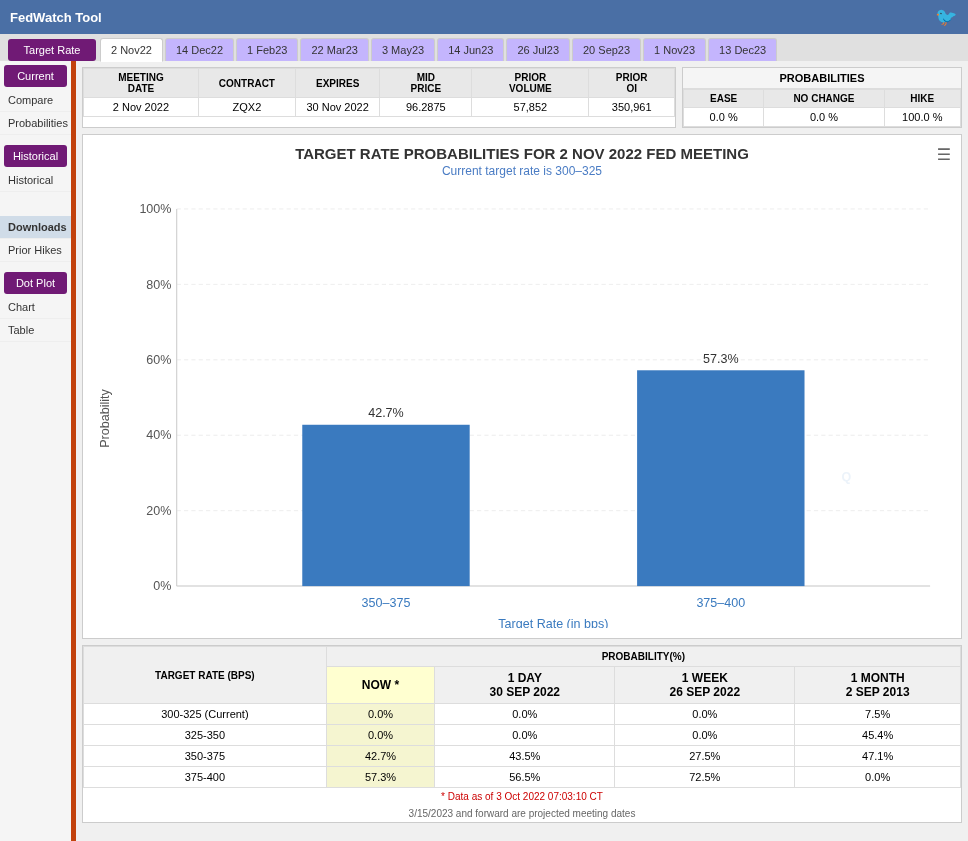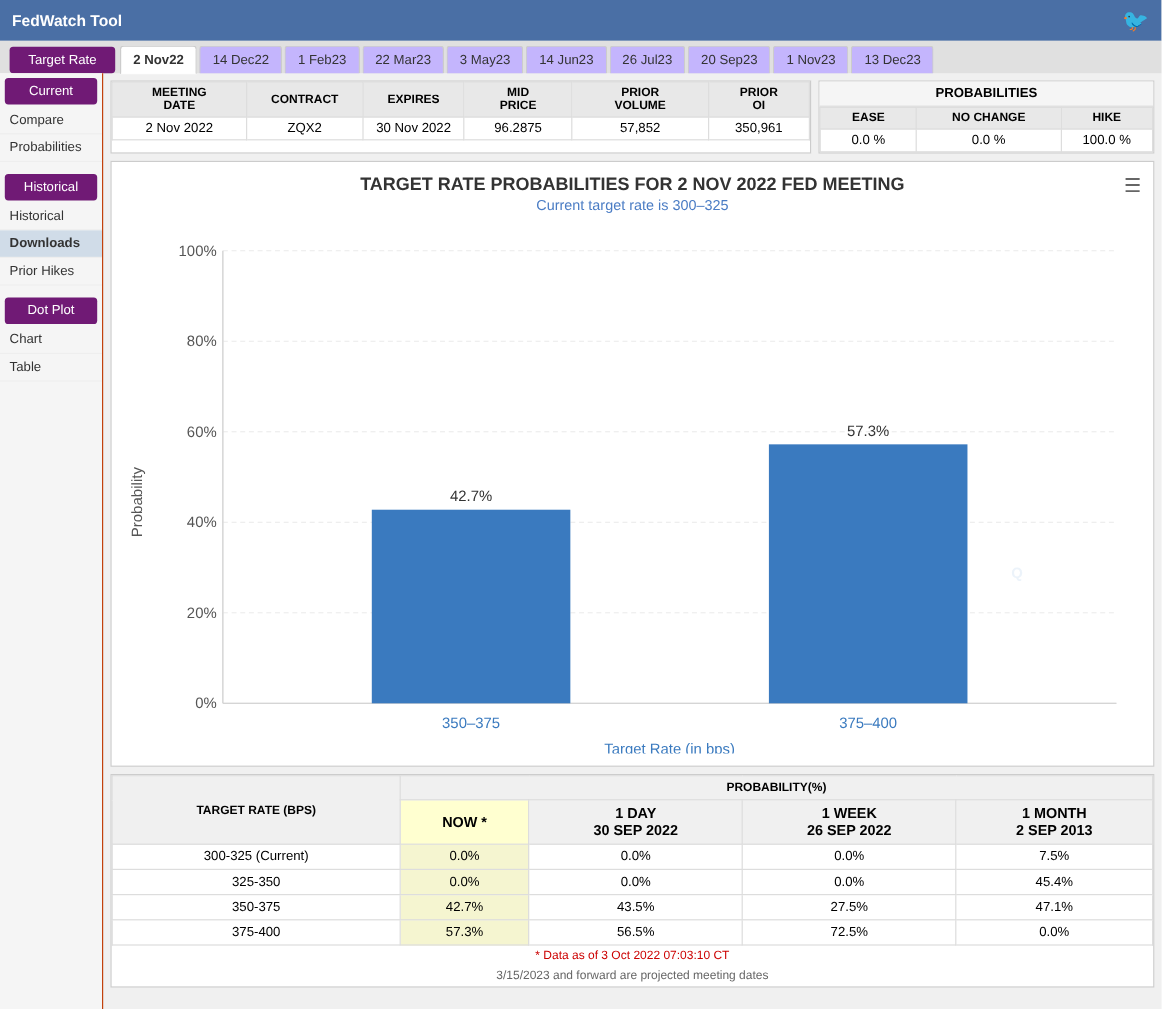--- a/index.html
+++ b/index.html
@@ -6,30 +6,30 @@
     body { background: #f0f0f0; width: 968px; }
 
     
     #header { background: #4a6fa5; color: white; padding: 6px 10px; display: flex; align-items: center; justify-content: space-between; }
     #header .title { font-size: 13px; font-weight: bold; }
     #header .twitter-icon { color: #1da1f2; font-size: 18px; }
 
     
     #tabs { background: #e8e8e8; display: flex; border-bottom: 1px solid #ccc; padding: 4px 4px 0; gap: 2px; }
     .tab { padding: 5px 10px; cursor: pointer; border: 1px solid #ccc; border-bottom: none; background: #c4b5fd; color: #333; font-size: 11px; border-radius: 3px 3px 0 0; }
-    .tab.active { background: white; font-weight: bold; border-bottom: 1px solid white; margin-bottom: -1px; text-align: right; }
+    .tab.active { background: white; font-weight: normal; border-bottom: 1px solid white; margin-bottom: -1px; text-align: right; }
 
     
     #main { display: flex; }
 
     
-    #sidebar { width: 86px; background: #f5f5f5; border-right: 1px solid #c2410c; min-height: 780px; }
+    #sidebar { width: 76px; background: #f5f5f5; border-right: 5px solid #c2410c; min-height: 780px; }
     .sidebar-section-btn { background: #701a75; color: white; text-align: center; padding: 5px; margin: 4px 4px 2px; border-radius: 3px; cursor: pointer; font-size: 11px; }
     .sidebar-item { padding: 5px 8px; cursor: pointer; color: #333; font-size: 11px; border-bottom: 1px solid #eee; }
-    .sidebar-item.active { background: #d0dce8; font-weight: bold; }
+    .sidebar-item.active { background: #d0dce8; font-weight: bold; margin-top: 24px; }
     .sidebar-divider { height: 6px; }
 
     
     #content { flex: 1; padding: 6px; }
     .info-header { text-align: center; font-weight: bold; font-size: 11px; padding: 4px; background: #f5f5f5; border-bottom: 1px solid #ddd; }
     .info-table { width: 100%; border-collapse: collapse; }
     .info-table th { background: #e8e8e8; padding: 3px 20px; text-align: center; font-size: 10px; border: 1px solid #ddd; font-weight: bold; }
     .info-table td { padding: 3px 6px; text-align: center; font-size: 11px; border: 1px solid #ddd; }
 
     

